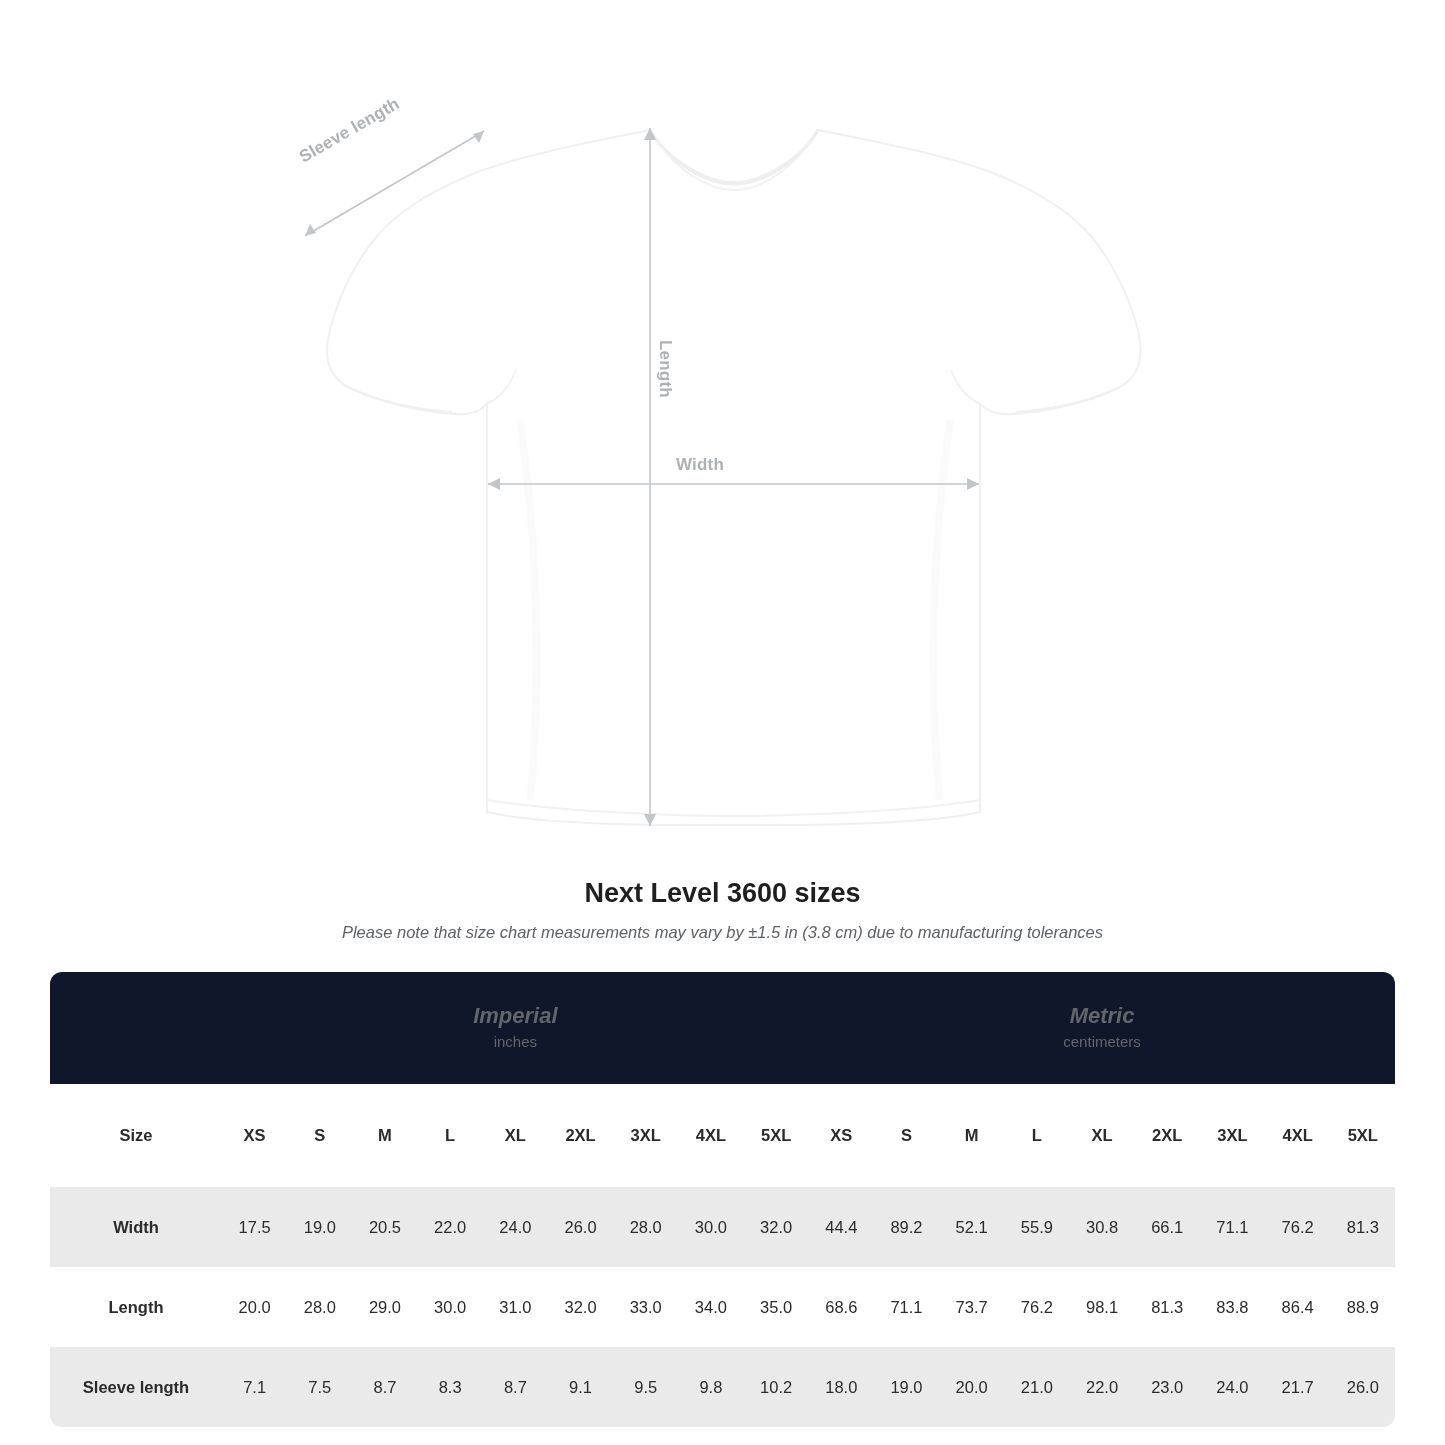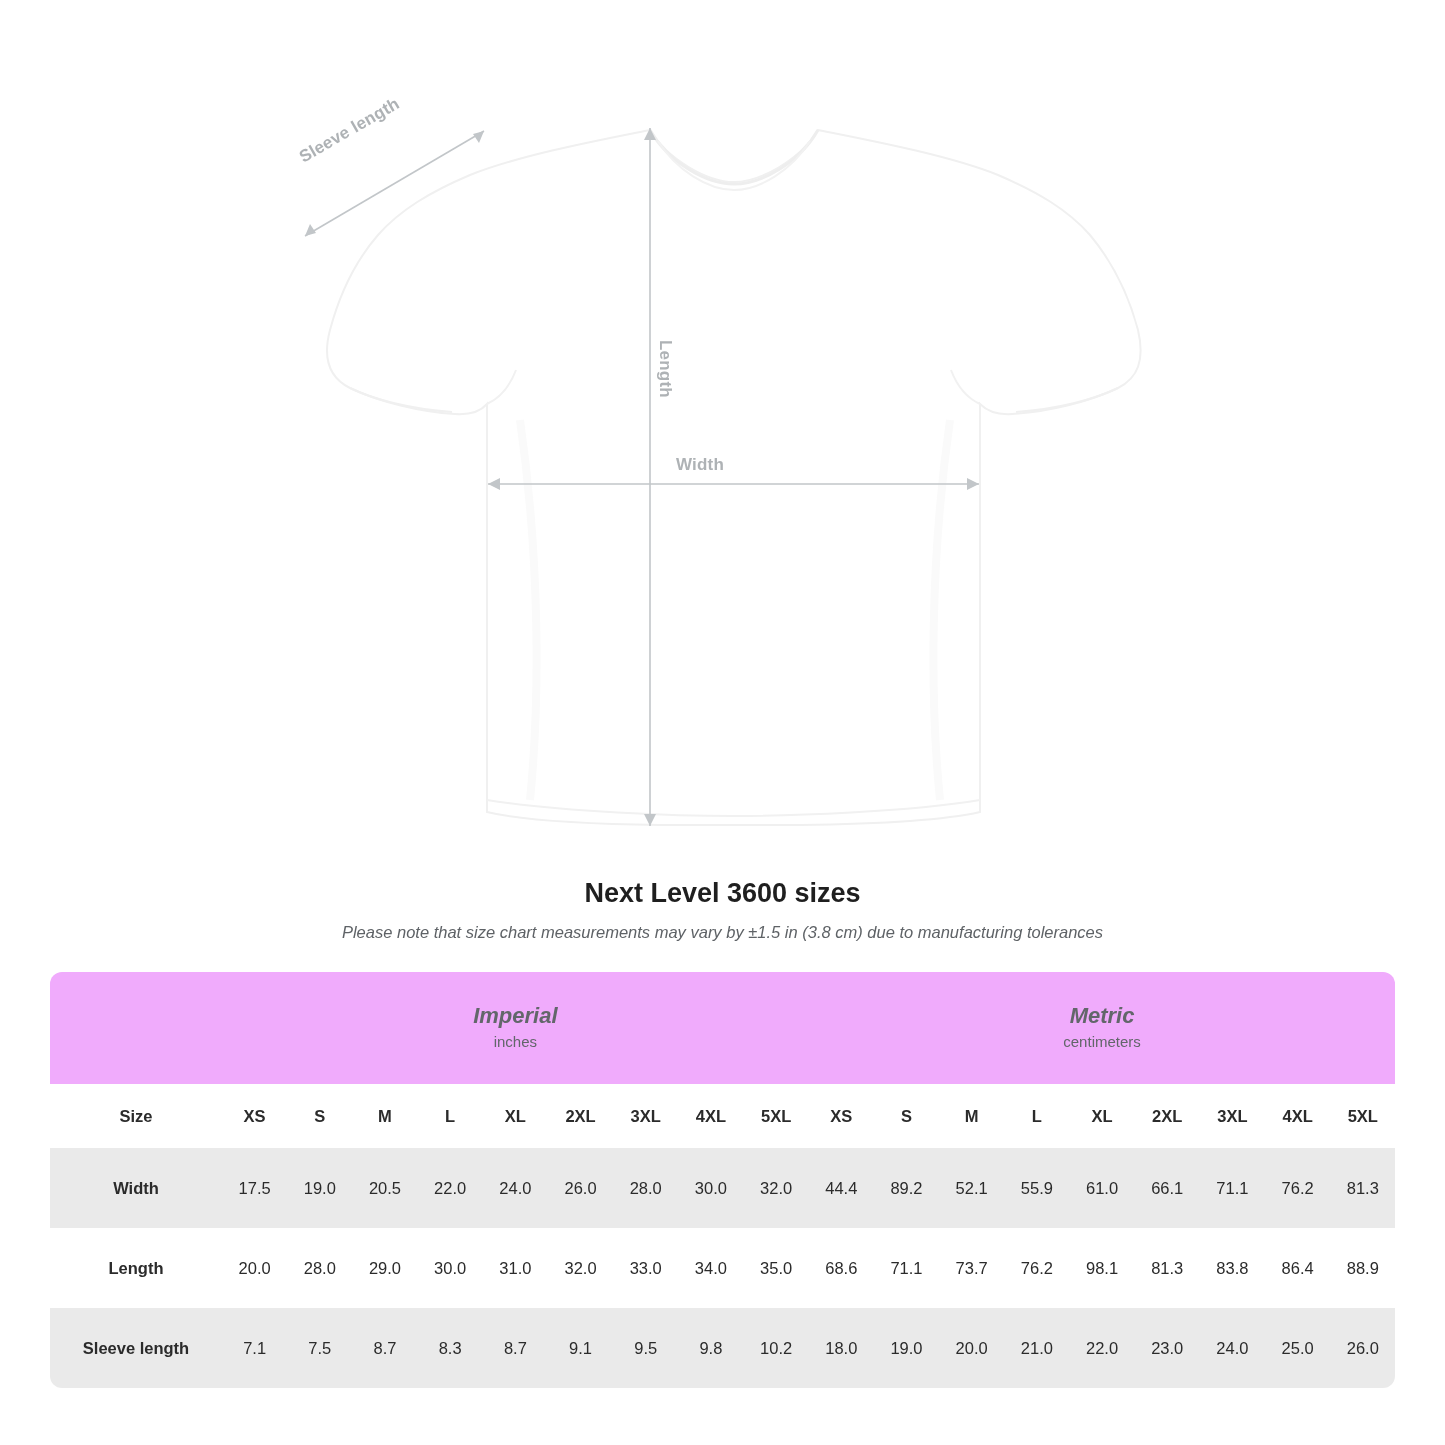--- a/index.html
+++ b/index.html
@@ -88,37 +88,37 @@
   table.size-table td, table.size-table th {
     text-align: center;
     vertical-align: middle;
     font-size: 16.5px;
     color: #2b2b2b;
     padding: 0;
     border: none;
   }
   .sys-header-row td {
     height: 112px;
-    background: #f0abfc;
+    background: #0f172a;
   }
   .sys-name {
     font-size: 22px;
     font-style: italic;
     font-weight: bold;
     color: #62666a;
     line-height: 1.25;
   }
   .sys-unit {
     font-size: 15px;
     color: #62666a;
     line-height: 1.6;
     text-align: center;
   }
   .row-size td {
-    height: 64px;
+    height: 103px;
     background: #ffffff;
     font-weight: bold;
     font-size: 17px;
   }
   .row-width td {
     height: 80px;
     background: #eaeaea;
   }
   .row-length td {
     height: 80px;
@@ -275,21 +275,21 @@
           <td class="datacell">22.0</td>
           <td class="datacell">24.0</td>
           <td class="datacell">26.0</td>
           <td class="datacell">28.0</td>
           <td class="datacell">30.0</td>
           <td class="datacell">32.0</td>
           <td class="datacell">44.4</td>
           <td class="datacell">89.2</td>
           <td class="datacell">52.1</td>
           <td class="datacell">55.9</td>
-          <td class="datacell">61.0</td>
+          <td class="datacell">30.8</td>
           <td class="datacell">66.1</td>
           <td class="datacell">71.1</td>
           <td class="datacell">76.2</td>
           <td class="datacell">81.3</td>
         </tr>
 
         <tr class="row-length">
           <td class="rowlabel">Length</td>
           <td class="datacell">20.0</td>
           <td class="datacell">28.0</td>
@@ -322,20 +322,20 @@
           <td class="datacell">9.5</td>
           <td class="datacell">9.8</td>
           <td class="datacell">10.2</td>
           <td class="datacell">18.0</td>
           <td class="datacell">19.0</td>
           <td class="datacell">20.0</td>
           <td class="datacell">21.0</td>
           <td class="datacell">22.0</td>
           <td class="datacell">23.0</td>
           <td class="datacell">24.0</td>
-          <td class="datacell">25.0</td>
+          <td class="datacell">21.7</td>
           <td class="datacell">26.0</td>
         </tr>
       </tbody>
     </table>
   </div>
 
 </div>
 
 </body></html>

